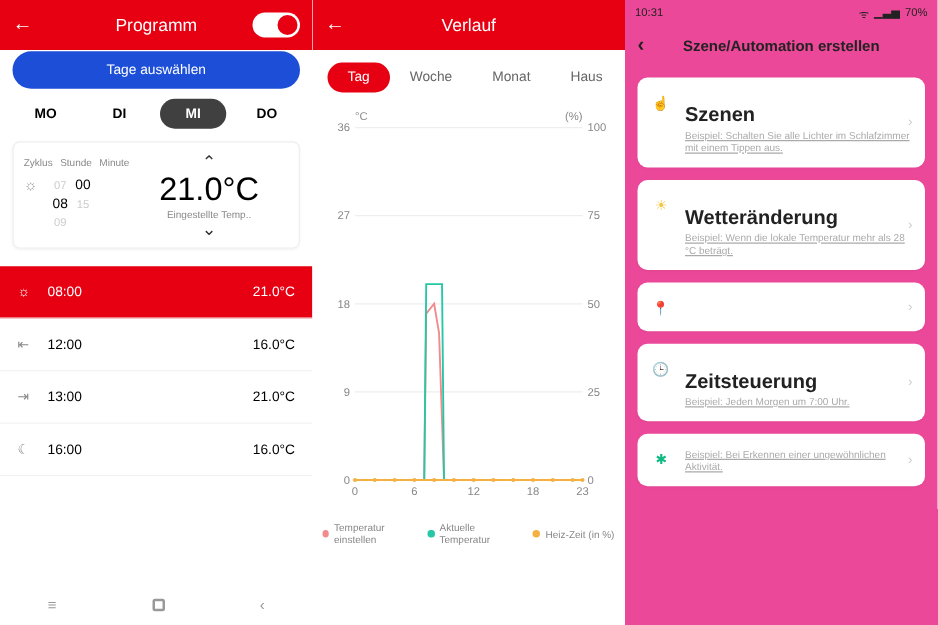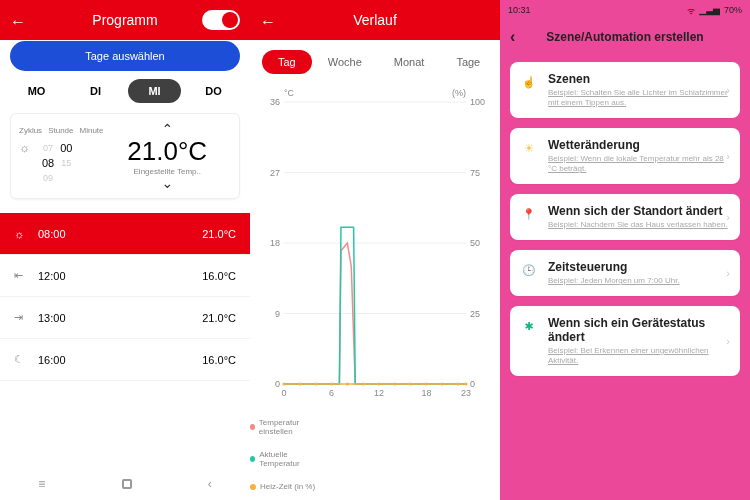--- a/index.html
+++ b/index.html
@@ -38,35 +38,35 @@
   
   .p2-header { background:#e60012; height:40px; display:flex; align-items:center; justify-content:center; position:relative; color:#fff; font-size:14px;}
   .p2-header .back { position:absolute; left:10px; font-size:16px;}
   .p2-tabs { display:flex; padding:10px 12px 6px; gap:0; font-size:11px; color:#666;}
   .p2-tabs .tab { flex:1; text-align:center; padding:6px 16px;}
   .p2-tabs .tab.active { background:#e60012; color:#fff; border-radius:14px; }
   .p2-chart { position:relative; margin:4px 10px 0; height:330px; }
   .p2-chart svg { width:100%; height:100%; }
   .axis-unit { font-size:9px; fill:#888; }
   .tick { font-size:9px; fill:#888; }
-  .p2-legend { display:flex; justify-content:center; gap:14px; font-size:8px; color:#888; margin-top:4px;flex-direction:column;}
+  .p2-legend { display:flex; justify-content:center; gap:14px; font-size:8px; color:#888; margin-top:4px;}
   .p2-legend .lg { display:flex; align-items:center; gap:4px; text-align:left; max-width:70px;}
   .p2-legend .dot { width:6px; height:6px; border-radius:50%; }
 
   
   .pane3 { background:#ec4899; }
   .p3-status { height:20px; display:flex; align-items:center; justify-content:space-between; padding:0 8px; font-size:9px; color:#222;}
   .p3-status .right { display:flex; gap:4px; align-items:center;}
   .p3-header { height:34px; display:flex; align-items:center; justify-content:center; position:relative; font-size:12px; font-weight:600; color:#222; }
   .p3-header .back { position:absolute; left:10px; font-size:16px; color:#222;}
   .p3-list { padding:8px 10px; display:flex; flex-direction:column; gap:10px; }
   .p3-item { background:#fff; border-radius:8px; padding:10px 10px; display:flex; align-items:flex-start; gap:10px; box-shadow:0 1px 2px rgba(0,0,0,0.04); position:relative;}
   .p3-item .iicon { width:18px; height:18px; border-radius:4px; display:flex; align-items:center; justify-content:center; font-size:11px; flex-shrink:0; margin-top:1px;}
   .p3-item .txt { flex:1; }
-  .p3-item .title { font-size:12px; font-weight:600; color:#222; }
+  .p3-item .title { font-size:16px; font-weight:600; color:#222;margin-top:12px; }
   .p3-item .sub { font-size:8px; color:#aaa; margin-top:2px; line-height:10px;text-decoration:underline;}
   .p3-item .chev { color:#ccc; font-size:11px; position:absolute; right:10px; top:50%; transform:translateY(-50%);}
 </style>
 </head>
 <body>
 
 <div class="pane">
   <div class="p1-header">
     <span class="back">←</span>
     <span>Programm</span>
@@ -143,21 +143,21 @@
 
 <div class="pane">
   <div class="p2-header">
     <span class="back">←</span>
     <span>Verlauf</span>
   </div>
   <div class="p2-tabs" id="p2-tabs">
       <div class="tab active">Tag</div>
       <div class="tab">Woche</div>
       <div class="tab">Monat</div>
-      <div class="tab">Tage</div>
+      <div class="tab">Haus</div>
     </div>
   <div class="p2-chart">
     <svg viewBox="0 0 230 330" id="chart-svg">
         <text class="axis-unit" x="24" y="12">°C</text>
         <text class="axis-unit" x="192" y="12">(%)</text>
         <line x1="24" y1="300" x2="206" y2="300" stroke="#eee" stroke-width="1"></line>
         <text class="tick" x="20" y="303" text-anchor="end">0</text>
         <text class="tick" x="210" y="303" text-anchor="start">0</text>
         <line x1="24" y1="229.5" x2="206" y2="229.5" stroke="#eee" stroke-width="1"></line>
         <text class="tick" x="20" y="232.5" text-anchor="end">9</text>
@@ -235,36 +235,31 @@
       <div class="p3-item">
         <div class="iicon" style="color:#f5c542">☀</div>
         <div class="txt">
           <div class="title">Wetteränderung</div>
           <div class="sub">Beispiel: Wenn die lokale Temperatur mehr als 28 °C beträgt.</div>
         </div>
         <div class="chev">›</div>
       </div>
       <div class="p3-item">
         <div class="iicon" style="color:#e63946">📍</div>
-        <div class="txt">
-          <div class="title">Wenn sich der Standort ändert</div>
-          <div class="sub">Beispiel: Nachdem Sie das Haus verlassen haben.</div>
-        </div>
         <div class="chev">›</div>
       </div>
       <div class="p3-item">
         <div class="iicon" style="color:#3b82f6">🕒</div>
         <div class="txt">
           <div class="title">Zeitsteuerung</div>
           <div class="sub">Beispiel: Jeden Morgen um 7:00 Uhr.</div>
         </div>
         <div class="chev">›</div>
       </div>
       <div class="p3-item">
         <div class="iicon" style="color:#10b981">✱</div>
         <div class="txt">
-          <div class="title">Wenn sich ein Gerätestatus ändert</div>
           <div class="sub">Beispiel: Bei Erkennen einer ungewöhnlichen Aktivität.</div>
         </div>
         <div class="chev">›</div>
       </div>
     </div>
 </div>
 
 </body></html>

